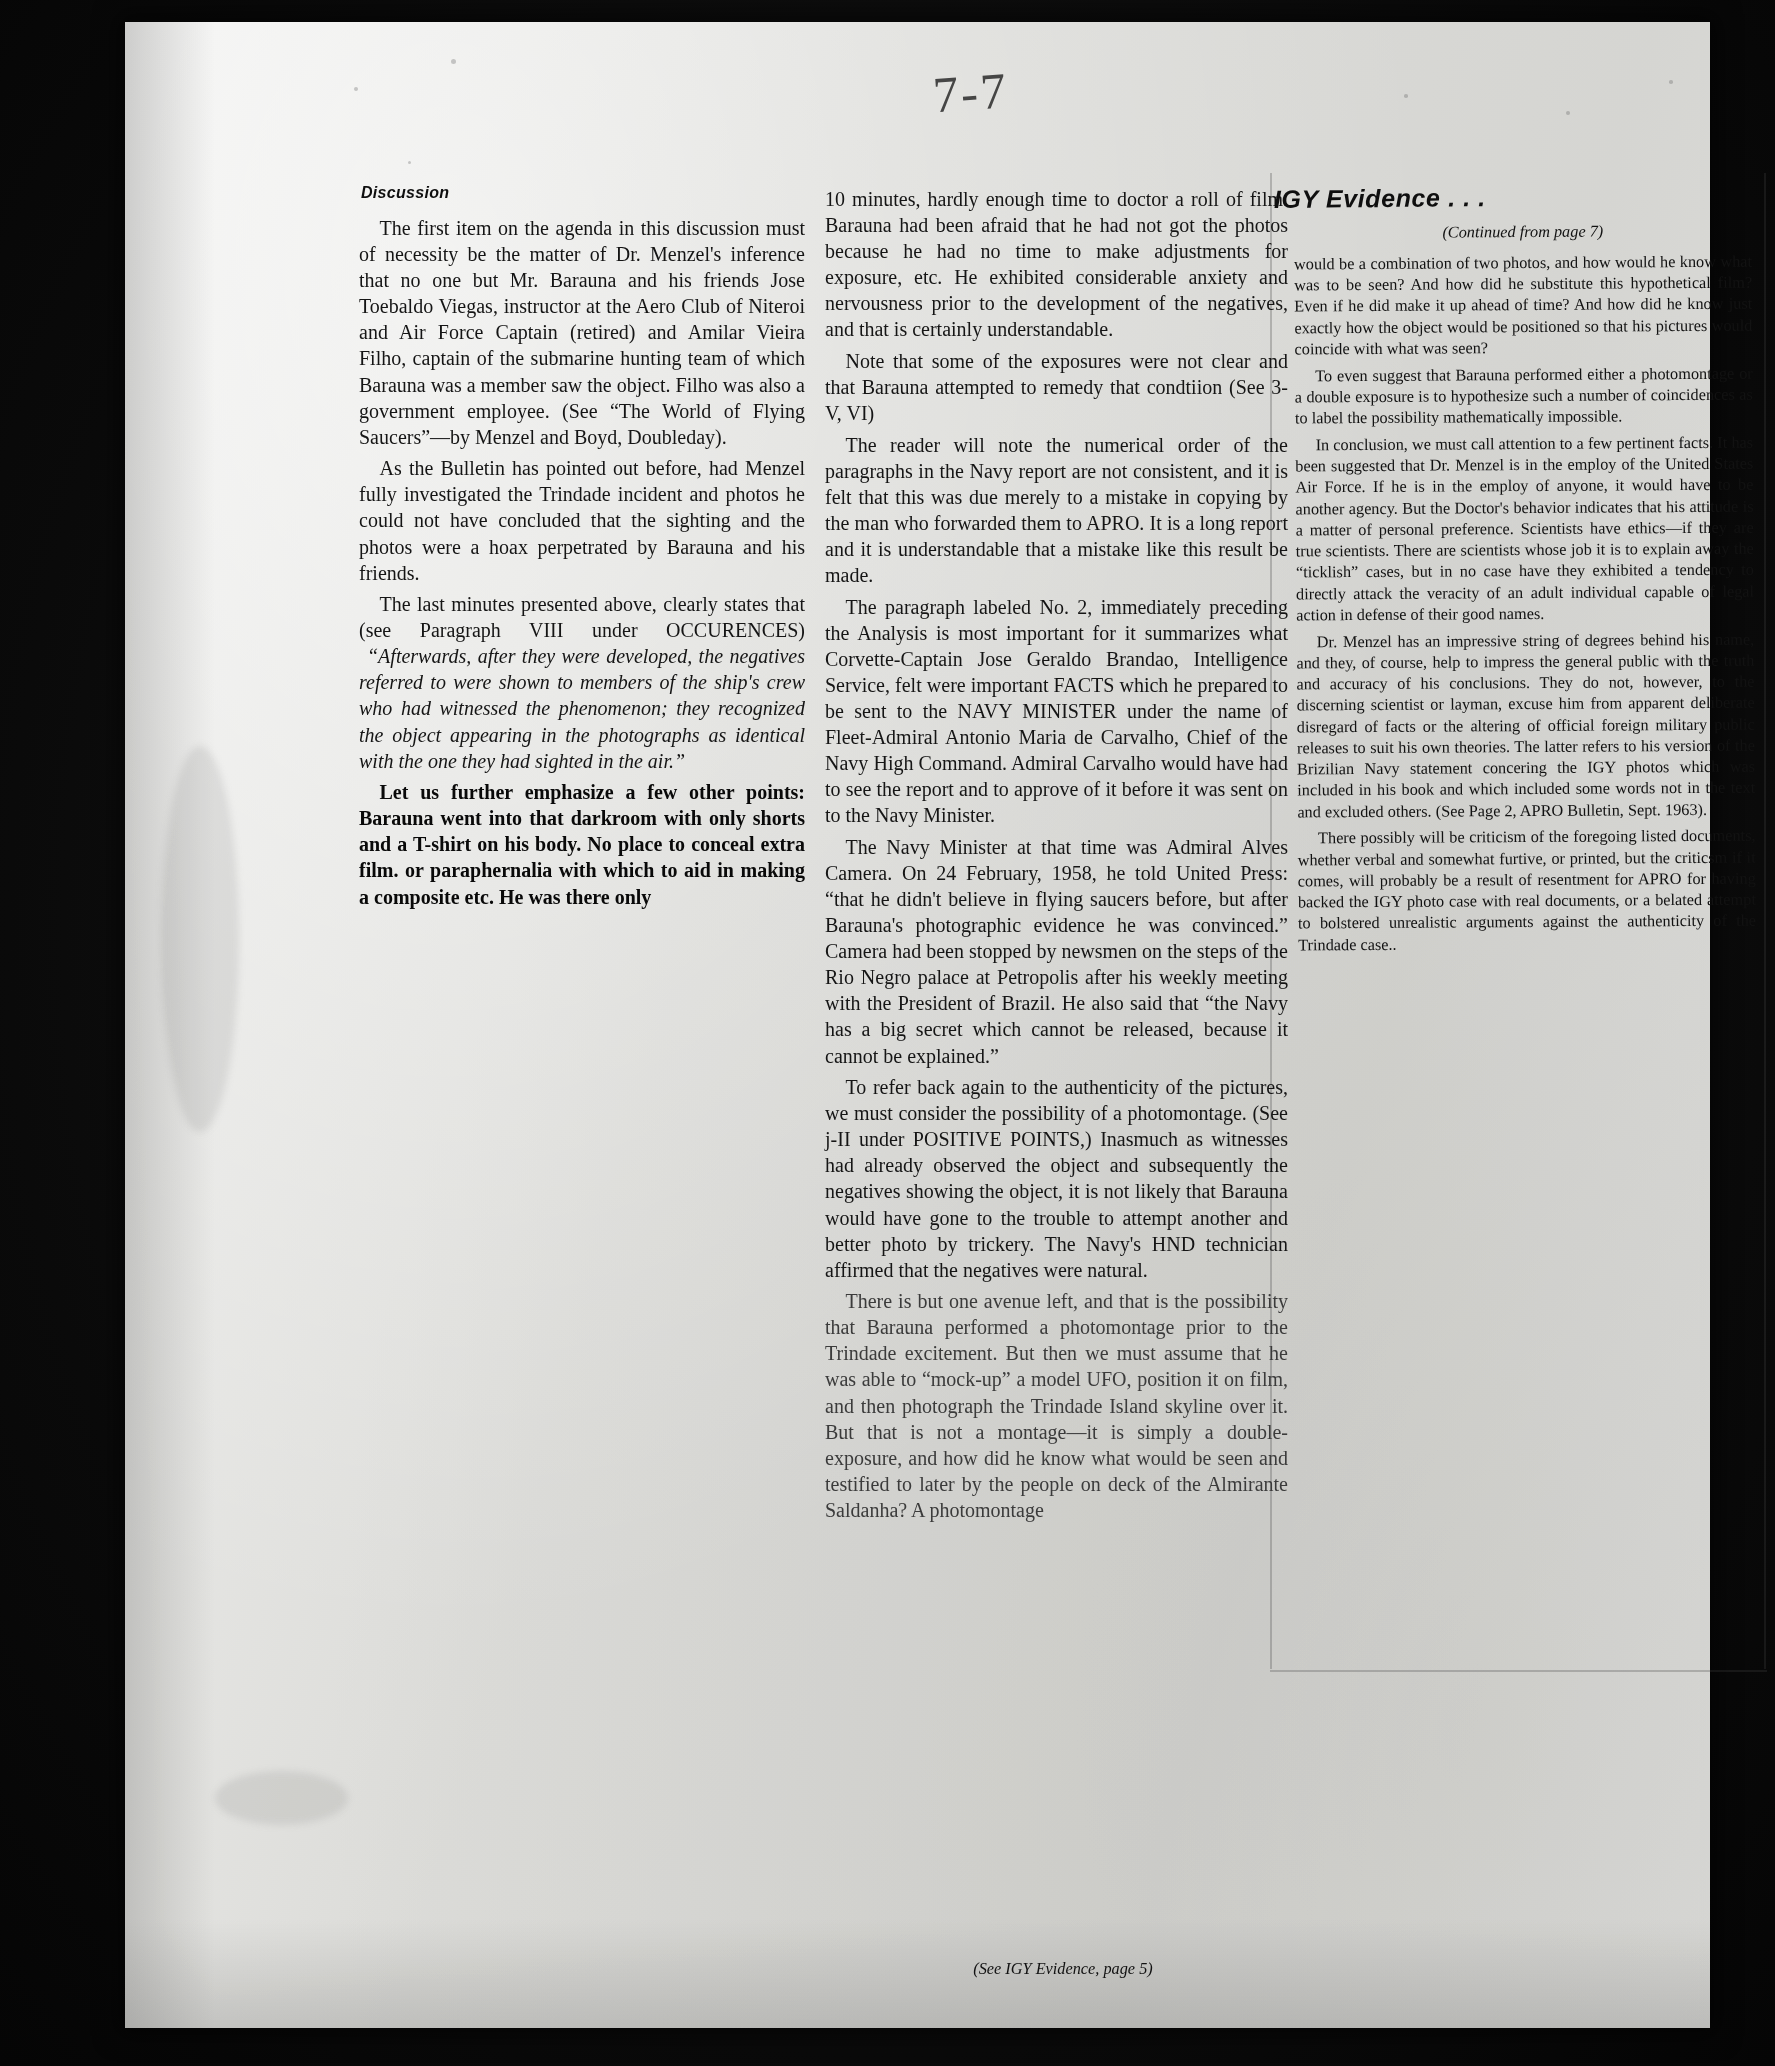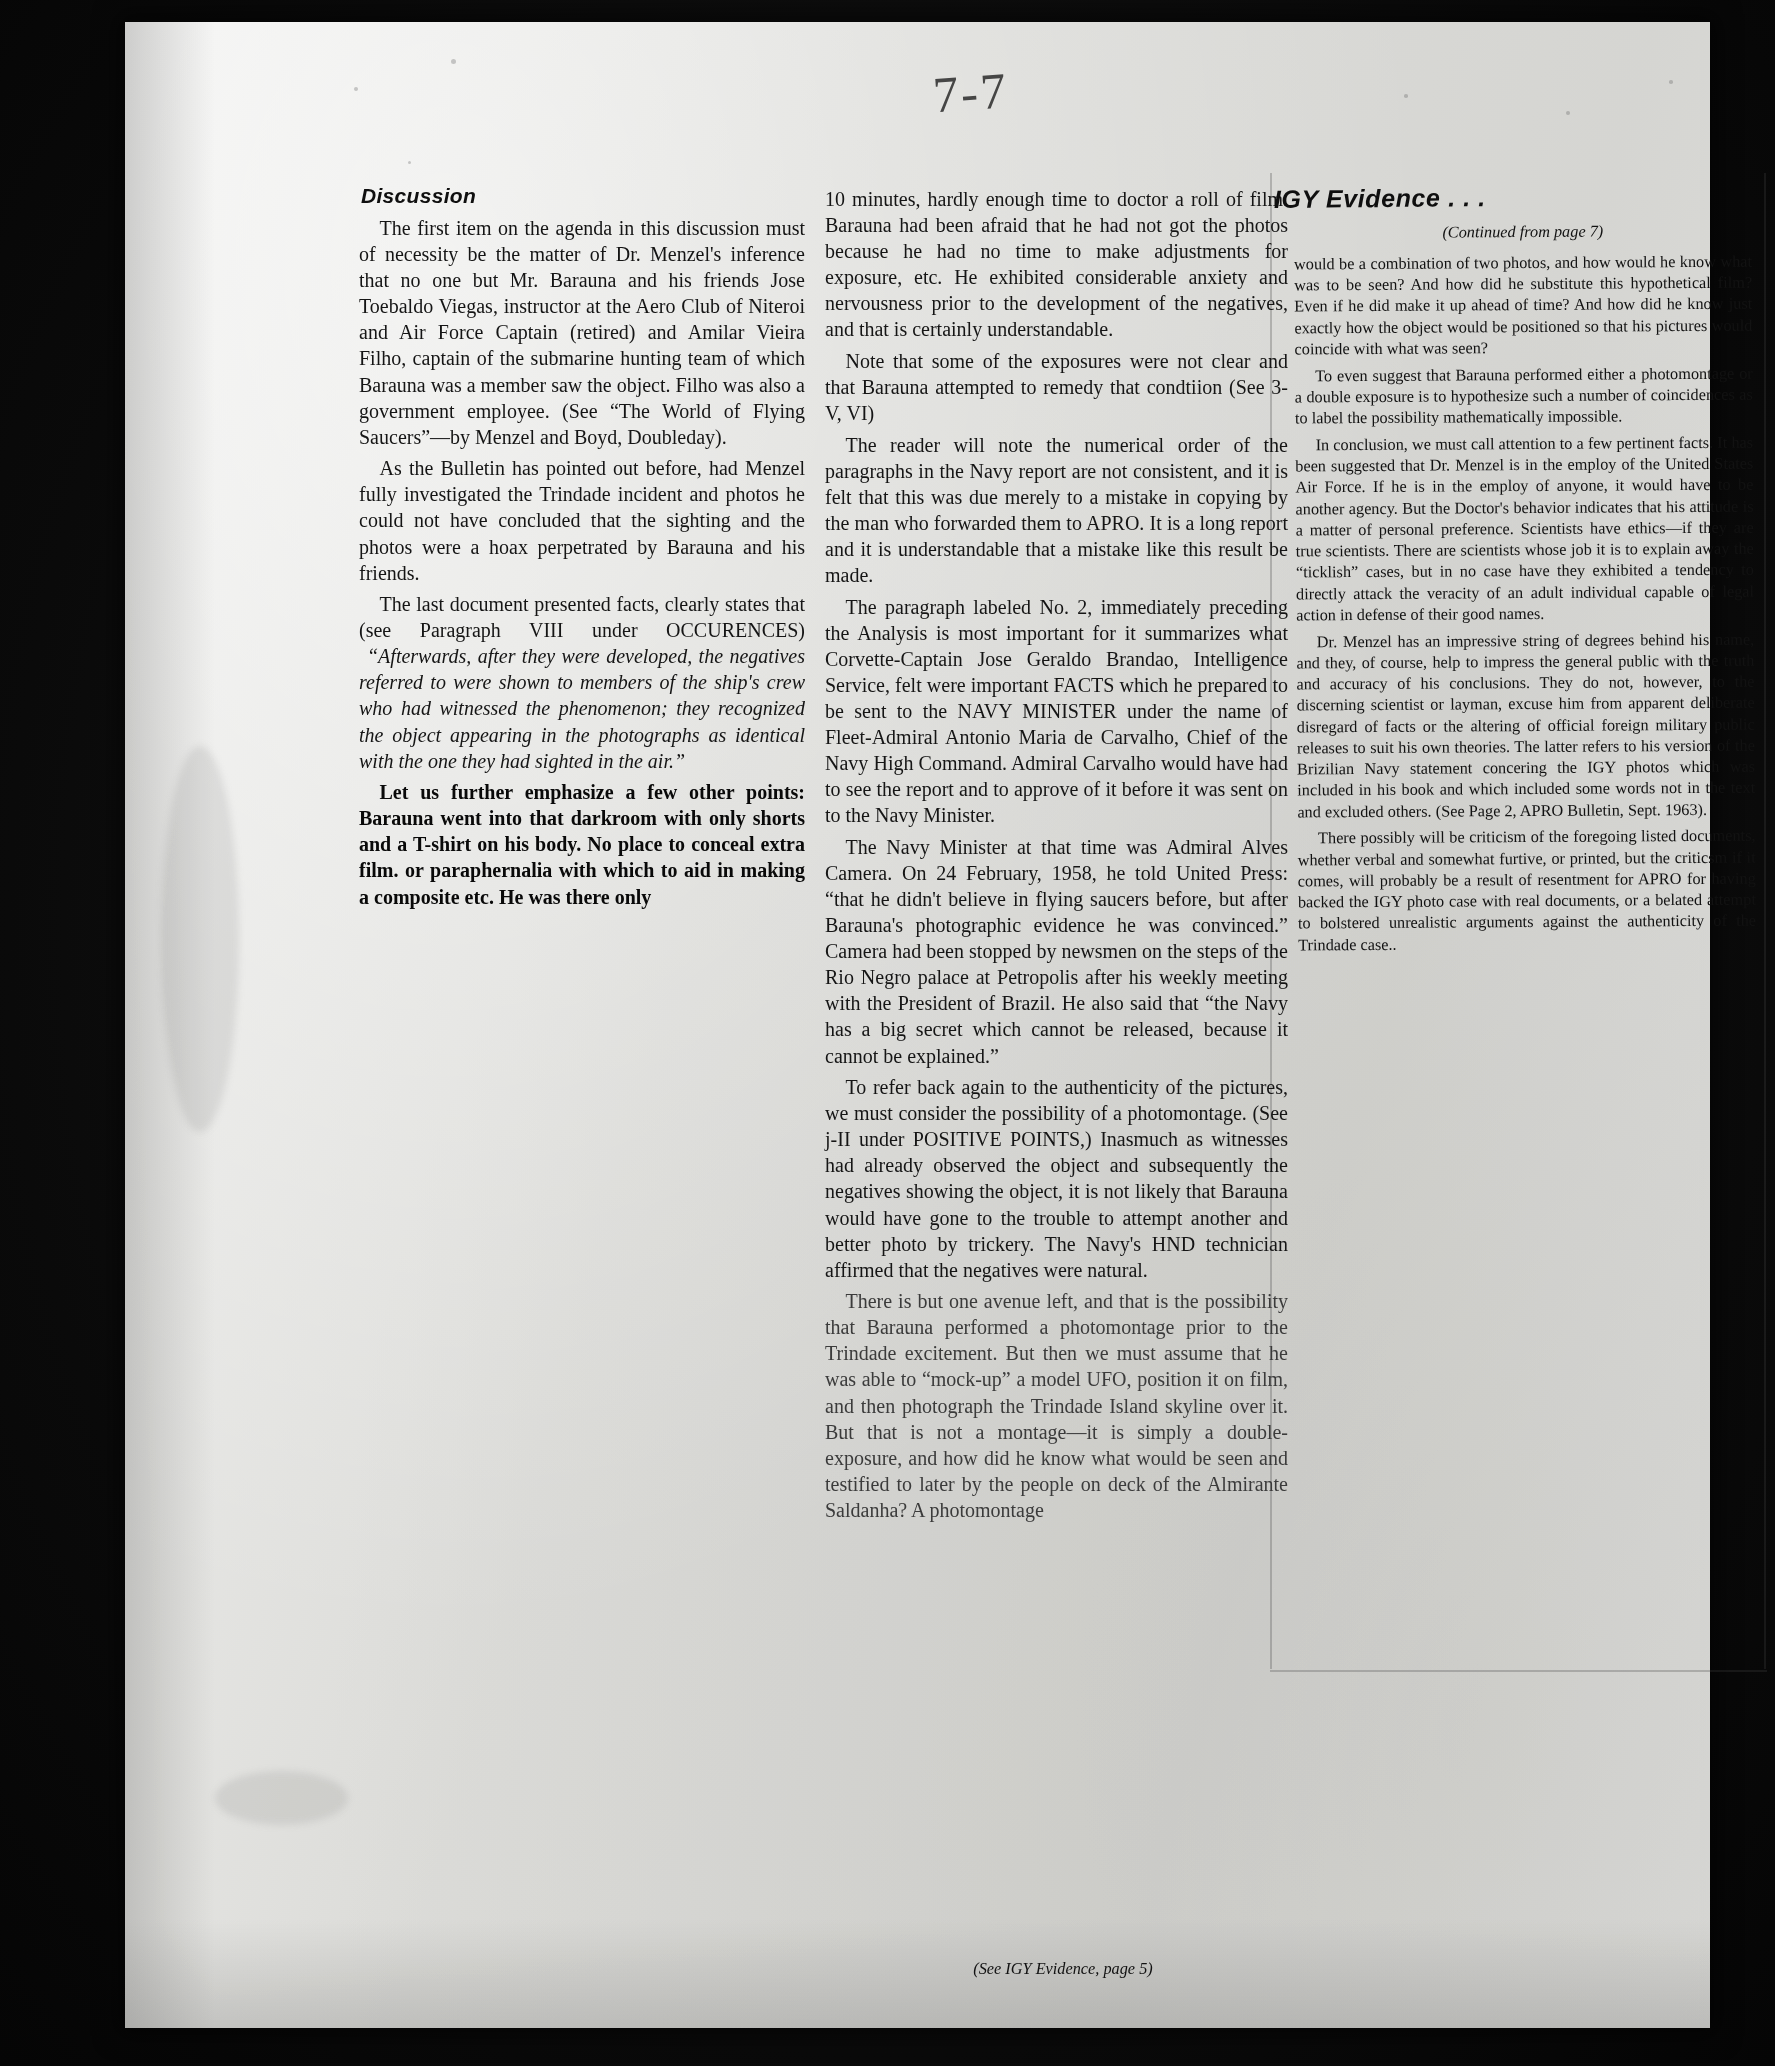--- a/index.html
+++ b/index.html
@@ -96,21 +96,21 @@
   
   #col3 {
     transform: rotate(-0.35deg);
     color: #141414;
   }
 
   .heading-discussion {
     position: absolute;
     left: 236px;
     top: 162px;
-    font-size: 21px;
+    font-size: 16px;
     font-style: italic;
     font-family: "Liberation Sans", sans-serif;
     font-weight: 600;
     color: #111;
     letter-spacing: 0.3px;
   }
 
   .heading-igy {
     position: absolute;
     left: 1149px;
@@ -211,21 +211,21 @@
       <div class="page-mark">7-7</div>
 
       <div class="paste-line paste-edge-v"></div>
       <div class="paste-line paste-edge-v2"></div>
       <div class="paste-line paste-edge-h"></div>
 
       <div class="heading-discussion">Discussion</div>
       <div class="col" id="col1" style="top:193px;">
         <p>The first item on the agenda in this discussion must of necessity be the matter of Dr. Menzel's inference that no one but Mr. Barauna and his friends Jose Toebaldo Viegas, instructor at the Aero Club of Niteroi and Air Force Captain (retired) and Amilar Vieira Filho, captain of the submarine hunting team of which Barauna was a member saw the object. Filho was also a government employee. (See “The World of Flying Saucers”—by Menzel and Boyd, Doubleday).</p>
         <p>As the Bulletin has pointed out before, had Menzel fully investigated the Trindade incident and photos he could not have concluded that the sighting and the photos were a hoax perpetrated by Barauna and his friends.</p>
-        <p><span>The last document presented facts, clearly states that (see Paragraph VIII under OCCURENCES)</span> <span class="ital">“Afterwards, after they were developed, the negatives referred to were shown to members of the ship's crew who had witnessed the phenomenon; they recognized the object appearing in the photographs as identical with the one they had sighted in the air.”</span></p>
+        <p><span>The last minutes presented above, clearly states that (see Paragraph VIII under OCCURENCES)</span> <span class="ital">“Afterwards, after they were developed, the negatives referred to were shown to members of the ship's crew who had witnessed the phenomenon; they recognized the object appearing in the photographs as identical with the one they had sighted in the air.”</span></p>
         <p class="inked">Let us further emphasize a few other points: Barauna went into that darkroom with only shorts and a T-shirt on his body. No place to conceal extra film. or paraphernalia with which to aid in making a composite etc. He was there only</p>
       </div>
 
       <div class="col" id="col2">
         <p class="noindent">10 minutes, hardly enough time to doctor a roll of film. Barauna had been afraid that he had not got the photos because he had no time to make adjustments for exposure, etc. He exhibited considerable anxiety and nervousness prior to the development of the negatives, and that is certainly understandable.</p>
         <p>Note that some of the exposures were not clear and that Barauna attempted to remedy that condtiion (See 3-V, VI)</p>
         <p>The reader will note the numerical order of the paragraphs in the Navy report are not consistent, and it is felt that this was due merely to a mistake in copying by the man who forwarded them to APRO. It is a long report and it is understandable that a mistake like this result be made.</p>
         <p>The paragraph labeled No. 2, immediately preceding the Analysis is most important for it summarizes what Corvette-Captain Jose Geraldo Brandao, Intelligence Service, felt were important FACTS which he prepared to be sent to the NAVY MINISTER under the name of Fleet-Admiral Antonio Maria de Carvalho, Chief of the Navy High Command. Admiral Carvalho would have had to see the report and to approve of it before it was sent on to the Navy Minister.</p>
         <p>The Navy Minister at that time was Admiral Alves Camera. On 24 February, 1958, he told United Press: “that he didn't believe in flying saucers before, but after Barauna's photographic evidence he was convinced.” Camera had been stopped by newsmen on the steps of the Rio Negro palace at Petropolis after his weekly meeting with the President of Brazil. He also said that “the Navy has a big secret which cannot be released, because it cannot be explained.”</p>
         <p>To refer back again to the authenticity of the pictures, we must consider the possibility of a photomontage. (See j-II under POSITIVE POINTS,) Inasmuch as witnesses had already observed the object and subsequently the negatives showing the object, it is not likely that Barauna would have gone to the trouble to attempt another and better photo by trickery. The Navy's HND technician affirmed that the negatives were natural.</p>

